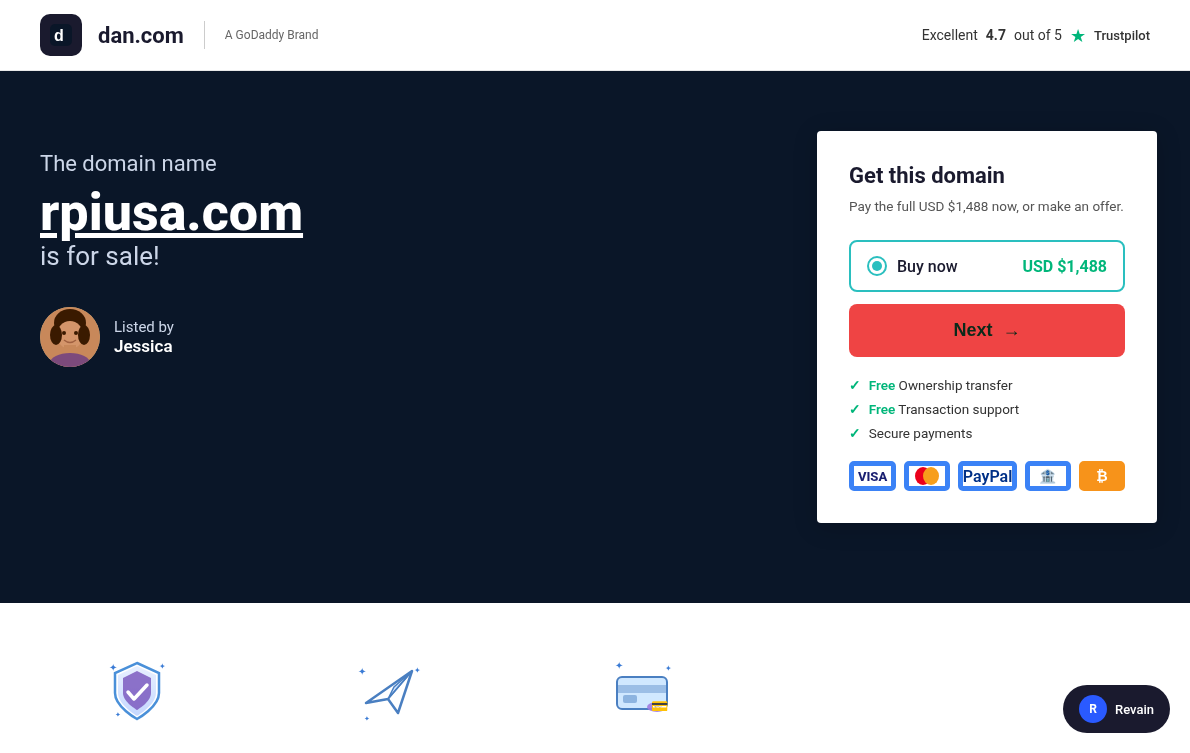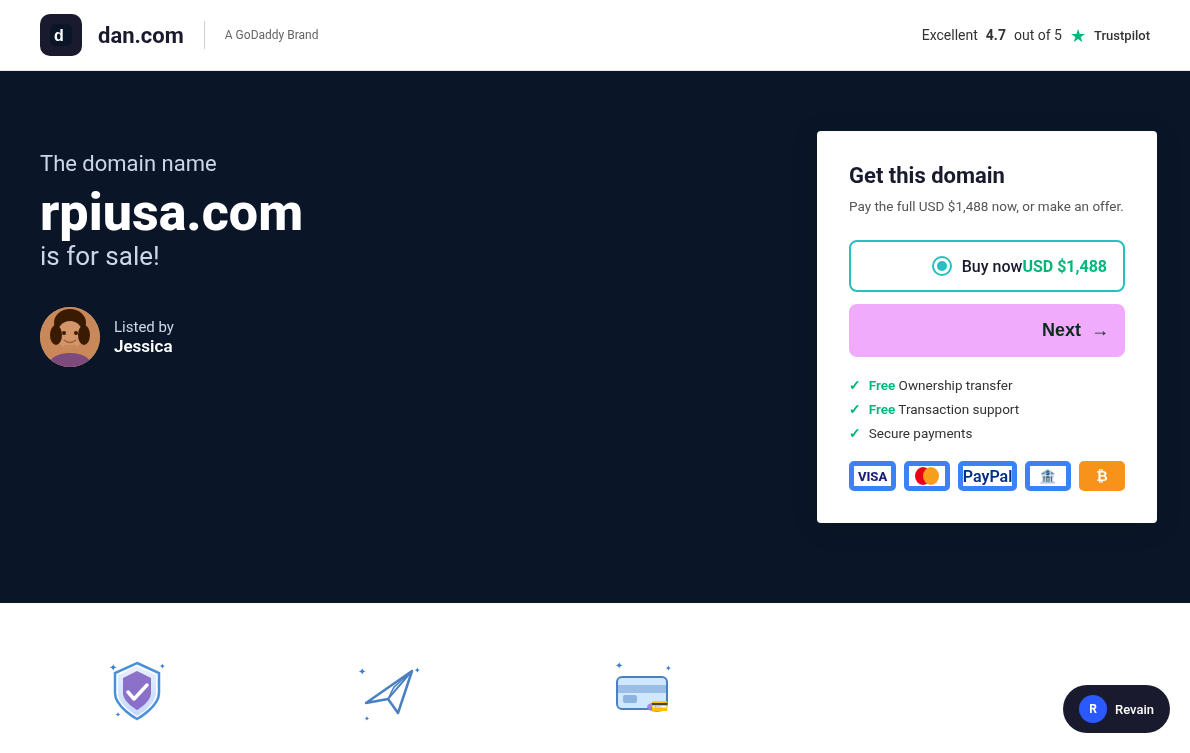--- a/index.html
+++ b/index.html
@@ -81,20 +81,21 @@
       font-size: 22px;
       font-weight: 400;
       color: #ccd6e8;
       margin-bottom: 8px;
     }
     .hero-domain {
       font-size: 52px;
       font-weight: 800;
       color: #fff;
       line-height: 1.1;
+      text-decoration: underline;
     }
     .hero-forsale {
       font-size: 26px;
       font-weight: 400;
       color: #ccd6e8;
       margin-bottom: 36px;
     }
     .listed-by {
       display: flex;
       align-items: center;
@@ -141,21 +142,21 @@
     }
     .card-subtitle {
       font-size: 13.5px;
       color: #555;
       margin-bottom: 24px;
       line-height: 1.5;
     }
     .option-row {
       display: flex;
       align-items: center;
-      justify-content: flex-end;
+      justify-content: space-between;
       padding: 14px 16px;
       border: 2px solid #e8e8e8;
       border-radius: 8px;
       margin-bottom: 12px;
       cursor: pointer;
     }
     .option-row.selected {
       border-color: #2abfbf;
     }
     .option-left {
@@ -192,30 +193,30 @@
       color: #1a1a2e;
     }
     .option-price {
       font-size: 16px;
       font-weight: 700;
       color: #00b67a;
     }
     .next-btn {
       width: 100%;
       padding: 16px;
-      background: #f0abfc;
+      background: #ef4444;
       border: none;
       border-radius: 8px;
       font-size: 18px;
       font-weight: 600;
       color: #0a2a1a;
       cursor: pointer;
       display: flex;
       align-items: center;
-      justify-content: flex-end;
+      justify-content: center;
       gap: 10px;
       margin-top: 8px;
       margin-bottom: 20px;
     }
     .next-arrow {
       font-size: 18px;
     }
     .features-list {
       display: flex;
       flex-direction: column;

